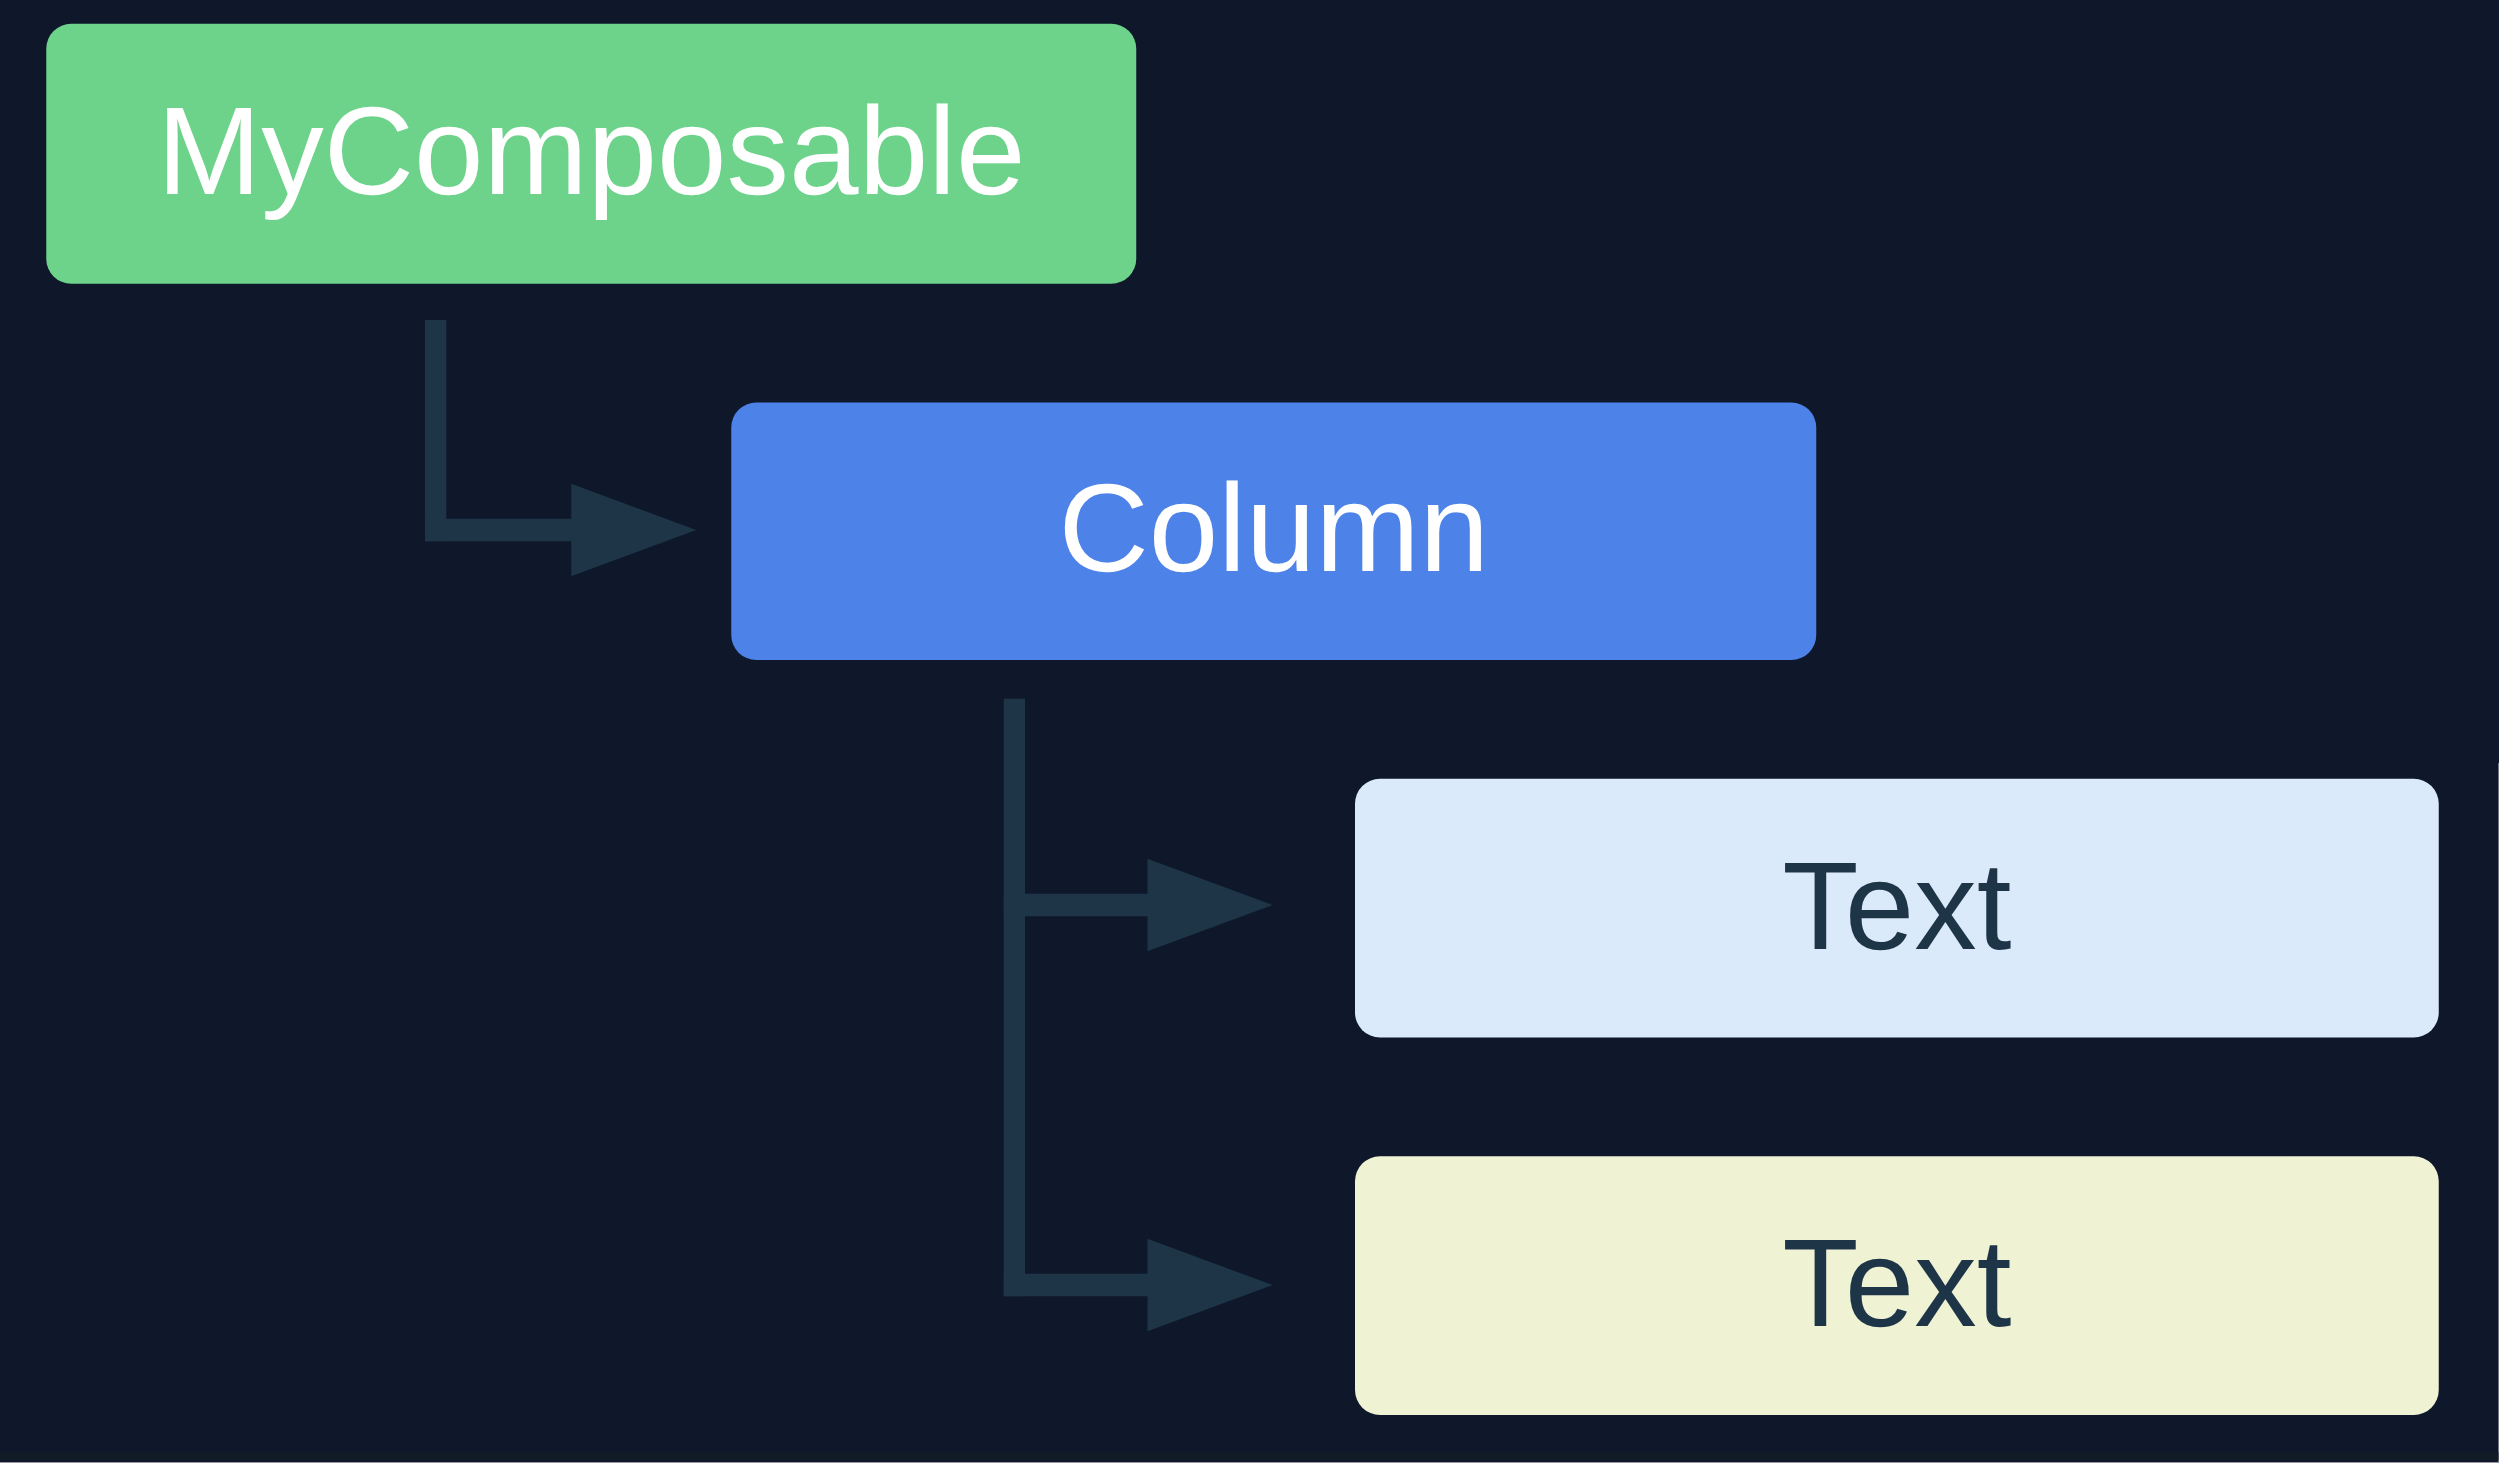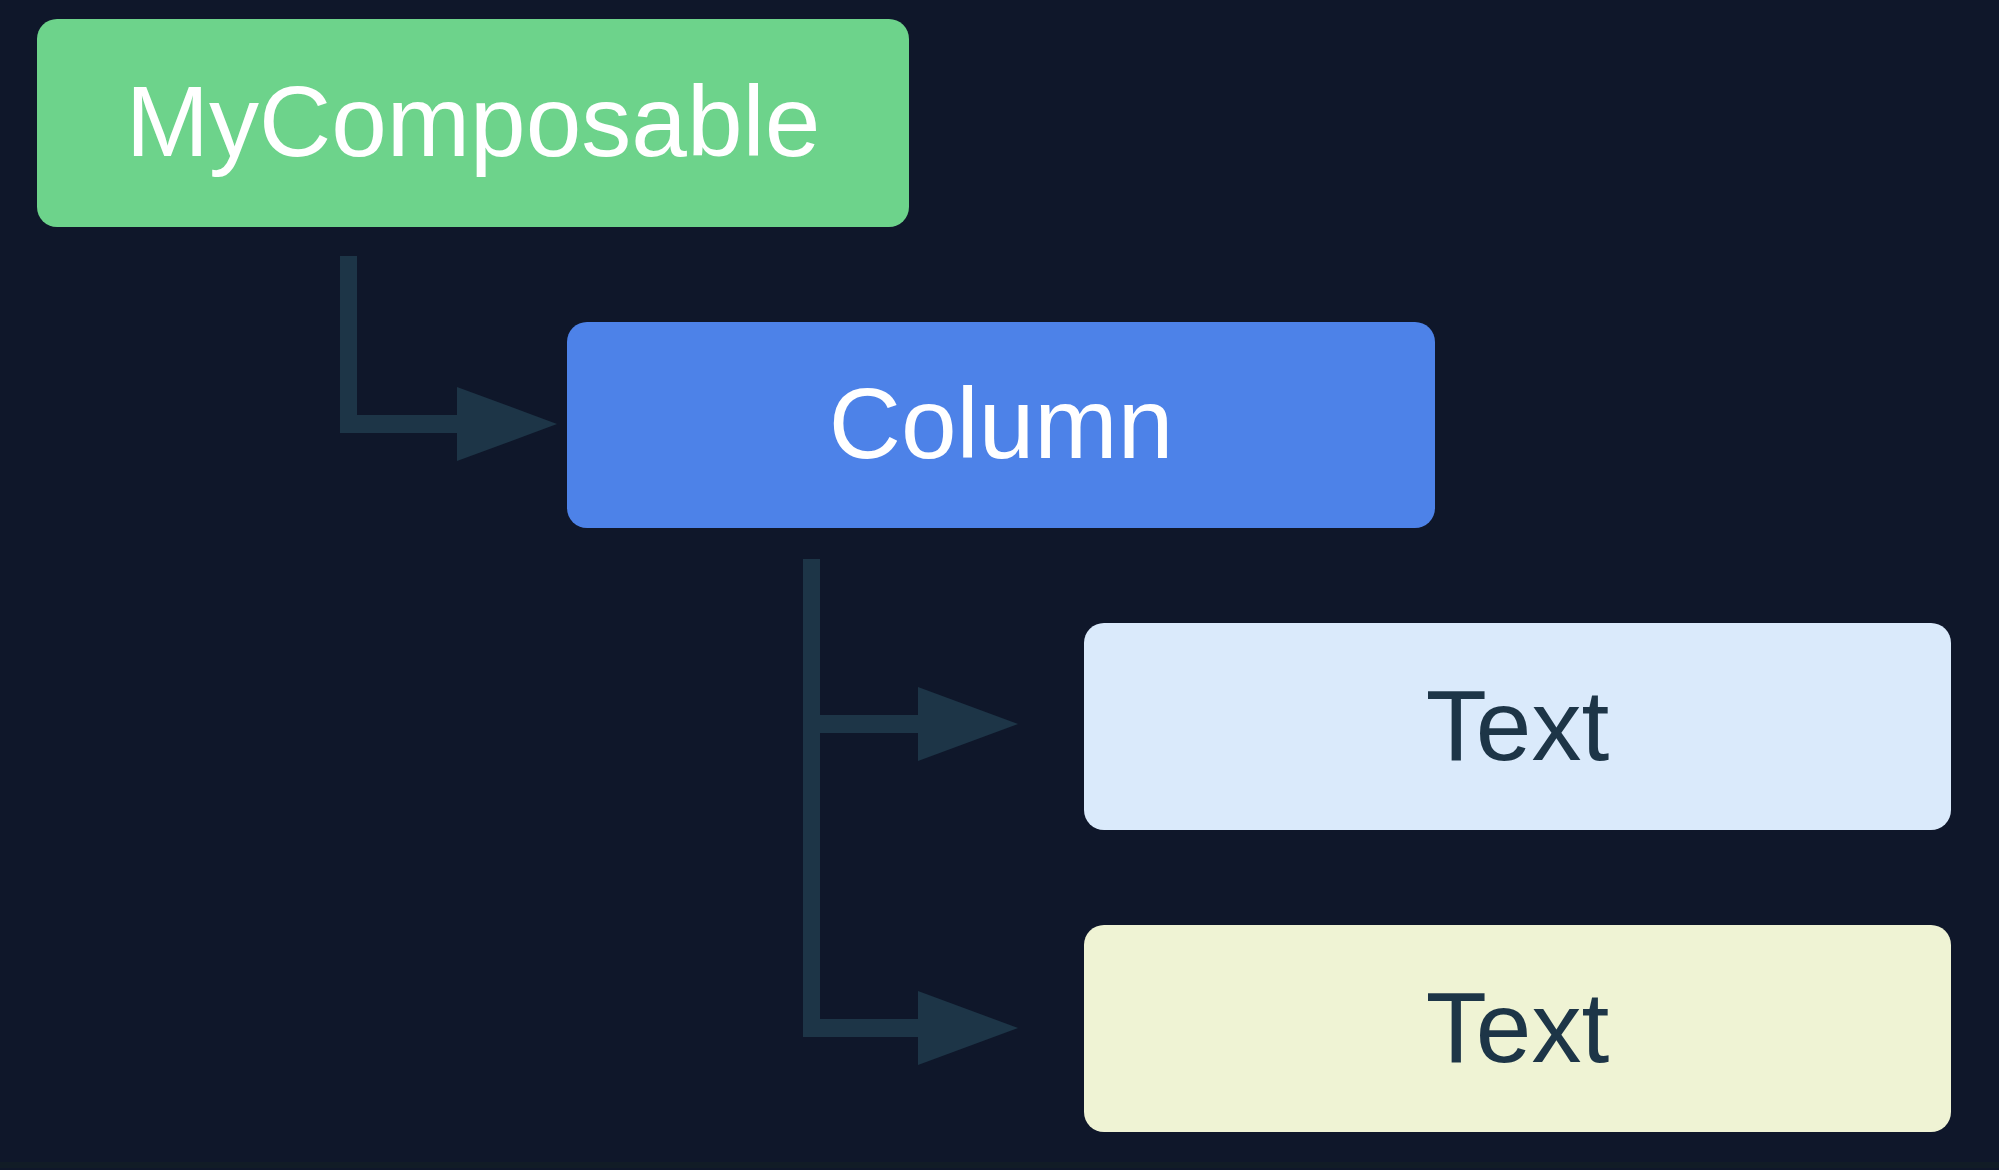--- a/index.html
+++ b/index.html
@@ -21,21 +21,21 @@
     display: flex;
     align-items: center;
     justify-content: center;
     font-size: 100px;
     font-weight: 400;
     letter-spacing: 0px;
     line-height: 1;
   }
   .node span { transform: translateY(-2px); }
   .node-mycomposable { left: 37px;  top: 19px;  width: 872px; height: 208px; }
-  .node-column       { left: 567px; top: 322px; width: 868px; height: 206px; }
+  .node-column       { left: 585px; top: 322px; width: 868px; height: 206px; }
   .node-text-1       { left: 1084px; top: 623px; width: 867px; height: 207px; }
   .node-text-2       { left: 1084px; top: 925px; width: 867px; height: 207px; }
 
   .conn { position: absolute; background: #1d3547; }
   
   .c1-v { left: 340px; top: 256px; width: 17px;  height: 177px; }
   .c1-h { left: 340px; top: 415px; width: 122px; height: 18px; }
   
   .c2-v  { left: 803px; top: 559px;  width: 17px;  height: 478px; }
   .c2-h1 { left: 803px; top: 715px;  width: 120px; height: 18px; }

